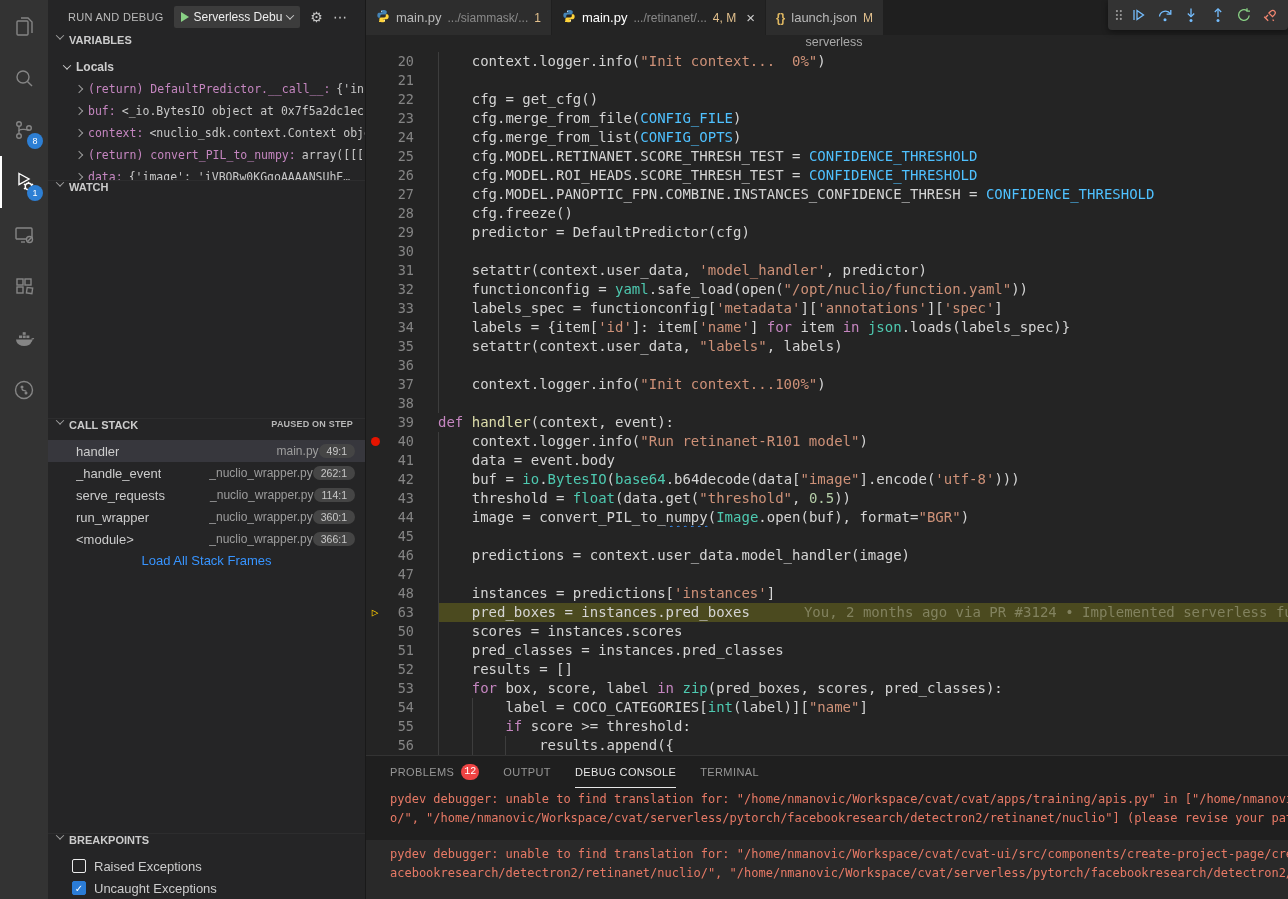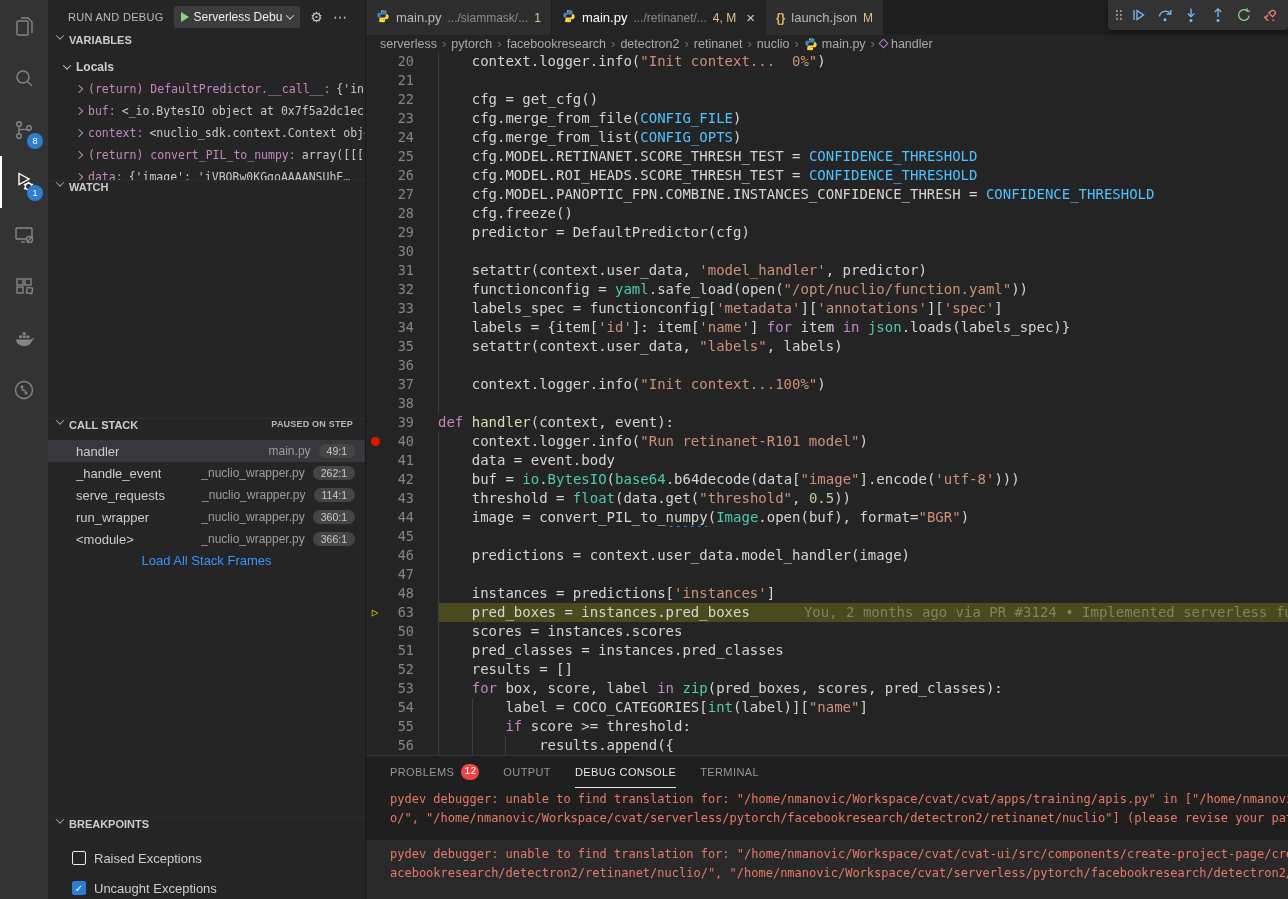--- a/index.html
+++ b/index.html
@@ -40,24 +40,24 @@
   .vrow .chev { color:#9a9a9a; flex-shrink:0; }
   .vname { color:#c586c0; }
   .vval { color:#c8c8c8; }
   .watch-body { height:216px; flex-shrink:0; }
   .cs-head { justify-content:flex-start; }
   .cs-status { margin-left:auto; font-size:9px; font-weight:bold; color:#b8b8b8; letter-spacing:.2px; }
   .csrow { height:22px; display:flex; align-items:center; padding:0 10px 0 28px; font-size:13px; }
   .csrow.sel { background:#37373d; }
   .fname { color:#cccccc; white-space:nowrap; overflow:hidden; }
   .ffile { margin-left:auto; color:#9d9d9d; font-size:12px; white-space:nowrap; }
-  .fline { margin-left:8px; background:#454545; border-radius:9px; font-size:10.5px; padding:1px 8px; color:#c8c8c8; }
+  .fline { background:#454545; border-radius:9px; font-size:10.5px; padding:1px 8px; color:#c8c8c8; }
   .cs-link { height:22px; text-align:center; font-size:13px; color:#3794ff; line-height:22px; flex-shrink:0; cursor:pointer; }
   .sb-spacer { flex:1; }
-  .bprow { height:22px; display:flex; align-items:center; gap:8px; padding-left:24px; font-size:13px; color:#cccccc; flex-shrink:0;margin-top:8px; }
+  .bprow { height:22px; display:flex; align-items:center; gap:8px; padding-left:24px; font-size:13px; color:#cccccc; flex-shrink:0; }
   .cb { width:14px; height:14px; border:1.5px solid #ececec; border-radius:2px; background:transparent;
     display:flex; align-items:center; justify-content:center; font-size:10px; color:#fff; }
   .cb.checked { background:#2b7cd6; border-color:#2b7cd6; }
 
   
   .main { width:923px; display:flex; flex-direction:column; border-left:1px solid #191919; position:relative; background:#242424; }
 
   .tabbar { height:35px; background:#1f1f1f; display:flex; flex-shrink:0; position:relative; }
   .tab { height:35px; display:flex; align-items:center; gap:6px; padding:0 10px; background:#2d2d2d; border-right:1px solid #1f1f1f;
     font-size:13px; color:#b9b9b9; white-space:nowrap; }
@@ -66,21 +66,21 @@
   .tab-badge { font-size:12px; color:#e2c08d; }
   .tab-close { margin-left:4px; color:#cccccc; font-size:15px; line-height:1; }
   .json-icon { color:#deb761; font-weight:bold; font-size:12px; }
 
   .dbg-toolbar { position:absolute; top:0; right:0; width:180px; height:30px; background:#333333; z-index:6;
     display:flex; align-items:center; padding:0 6px; gap:3px; border-radius:0 0 4px 4px; box-shadow:0 2px 6px rgba(0,0,0,.45); }
   .dbg-btn { width:24px; height:24px; display:flex; align-items:center; justify-content:center; border-radius:3px; }
   .dbg-btn svg { width:16px; height:16px; fill:none; stroke-width:1.3; }
 
   .breadcrumbs { height:17px; display:flex; align-items:center; gap:5px; padding-left:14px; font-size:12.5px; color:#a9a9a9;
-    background:#242424; flex-shrink:0; white-space:nowrap; overflow:hidden; }
+    background:#242424; flex-shrink:0; white-space:nowrap; overflow:hidden;flex-direction:column; }
   .bc-sep { color:#6e6e6e; font-size:13px; }
   .bc-item { display:flex; align-items:center; gap:4px; }
   .mthd-icon { width:7px; height:7px; border:1px solid #b180d7; transform:rotate(45deg); display:inline-block; }
 
   .editor { height:703px; overflow:hidden; background:#242424; font-family:"DejaVu Sans Mono", monospace; font-size:14px; flex-shrink:0; }
   .cl { height:19px; line-height:19px; display:flex; white-space:pre; }
   .gut { width:72px; display:flex; align-items:center; flex-shrink:0; }
   .gmargin { width:18px; display:flex; align-items:center; justify-content:center; }
   .bp-dot { width:9px; height:9px; border-radius:50%; background:#e51400; }
   .cur-arrow { color:#ffcc00; font-size:11px; }

